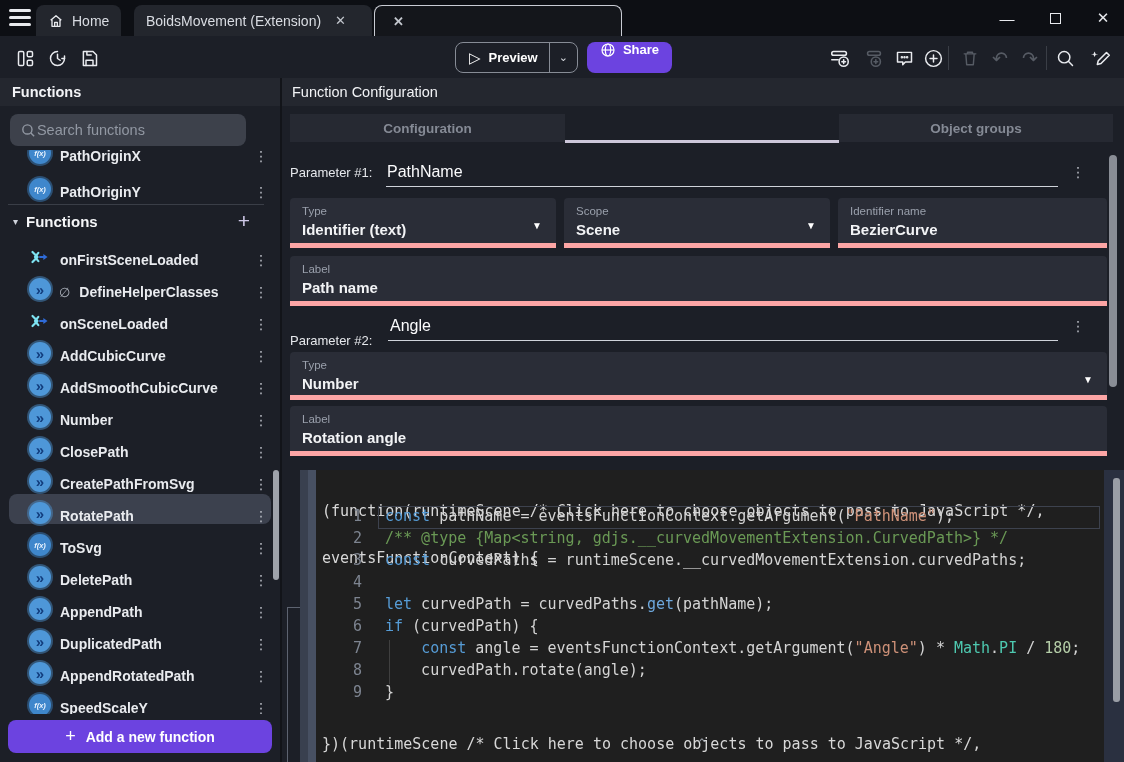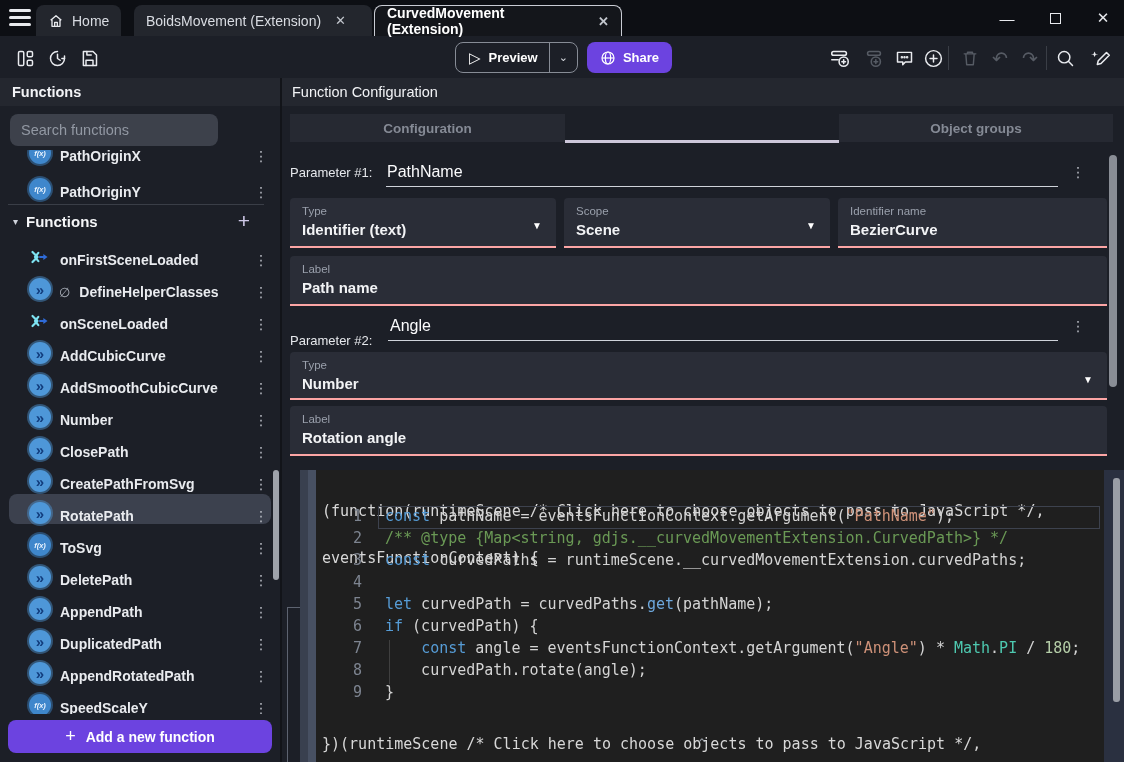--- a/index.html
+++ b/index.html
@@ -25,27 +25,27 @@
   .toolicon.disabled svg { stroke:#565b64; }
   .toolicon.disabled { color:#565b64; cursor:default; }
   .tooldiv { width:1px; height:24px; background:#3a3e46; }
   #preview-btn { left:455px; top:42px; width:123px; height:31px; border:1px solid #878c96; border-radius:8px;
                  display:flex; align-items:center; color:#fff; cursor:pointer; }
   #preview-btn .play { font-size:15px; margin:0 8px 0 13px; }
   #preview-btn .plabel { font-size:13px; font-weight:bold; }
   #preview-btn .pdiv { width:1px; height:31px; background:#878c96; margin-left:11px; }
   #preview-btn .pchev { flex:1; text-align:center; font-size:11px; color:#d8dbe1; }
   #share-btn { left:587px; top:42px; width:85px; height:31px; background:#6c43e0; border-radius:8px;
-               display:flex; align-items:center; justify-content:center; gap:7px; color:#fff; font-size:13px; font-weight:bold; cursor:pointer; }
+               display:flex; align-items:flex-start; justify-content:center; gap:7px; color:#fff; font-size:13px; font-weight:bold; cursor:pointer; }
   .undoredo { font-size:19px; color:#565b64; }
 
   
   #sidebar-header { left:0; top:78px; width:280px; height:28px; background:#24272f; }
   #sidebar-title { left:12px; top:84px; font-size:14.5px; font-weight:bold; color:#f2f3f6; }
-  #search-box { left:10px; top:114px; width:208px; height:32px; background:#3d414b; border-radius:8px;
+  #search-box { left:10px; top:114px; width:236px; height:32px; background:#3d414b; border-radius:8px;
                 display:flex; align-items:center; padding:0 10px; }
   #search-box input { background:transparent; border:none; outline:none; color:#e8eaee; font-size:14.5px; width:200px;
                       font-family:"Liberation Sans", sans-serif; }
   #search-box input::placeholder { color:#9298a3; }
   #functions-list { left:0; top:150px; width:272px; height:564px; overflow:hidden; }
   .fn-row { position:absolute; left:9px; width:262px; height:30px; display:flex; align-items:flex-end; border-radius:8px; cursor:pointer; }
   .fn-row.selected { background:#3c414e; }
   .fn-row .fn-label { color:#e9ebef; font-size:14px; font-weight:600; margin-left:9px; flex:1; white-space:nowrap; overflow:hidden; }
   .fn-row .kebab, .kebab { color:#b9bdc5; font-size:14px; width:20px; text-align:center; cursor:pointer; }
   .acticon, .fxicon { width:22px; height:22px; min-width:22px; border-radius:50%; display:flex; align-items:center; justify-content:center; margin-left:20px; }
@@ -69,21 +69,21 @@
   
   #main-header { left:282px; top:78px; width:842px; height:28px; background:#24272f; }
   #main-title { left:292px; top:84px; font-size:14.5px; color:#f2f3f6; }
   .cfg-tab { top:114px; height:28px; background:#262932; display:flex; align-items:center; justify-content:center;
              color:#858a95; font-size:13.5px; font-weight:bold; cursor:pointer; }
   .cfg-tab.active { background:#3e424c; color:#ffffff; }
   .tab-underline { left:565px; top:140px; width:274px; height:3px; background:#cdc7da; }
   .param-label { font-size:13px; color:#e6e8ec; }
   .param-name { font-size:16px; color:#fbfbfd; }
   .param-underline { height:1px; background:#cfd3da; }
-  .field { background:#2a2d37; border-radius:4px 4px 0 0; border-bottom:2px solid #fca5a5; padding:7px 12px 0 12px; cursor:text; }
+  .field { background:#2a2d37; border-radius:4px 4px 0 0; border-bottom:5px solid #fca5a5; padding:7px 12px 0 12px; cursor:text; }
   .field .flabel { font-size:11.5px; color:#9aa0ac; display:block; }
   .field .fvalue { font-size:15px; font-weight:600; color:#f2f3f5; display:block; margin-top:4px; white-space:nowrap; }
   .field .fcaret { position:absolute; right:14px; top:22px; color:#fff; font-size:10px; }
   .pscroll { left:1109px; top:155px; width:8px; height:232px; background:#898d95; border-radius:4px; }
 
   
   #code-gutter-bracket { left:287px; top:607px; width:16px; height:155px; border-left:1px solid #5d6370; border-top:1px solid #5d6370; }
   #code-slate { left:300px; top:470px; width:16px; height:292px; background:#39404f; }
   #code-slate-bar { left:308px; top:470px; width:8px; height:292px; background:#475062; }
   #code-bg { left:316px; top:470px; width:788px; height:292px; background:#1f1f1f; }
@@ -120,21 +120,20 @@
       </svg>
       <span>Home</span>
     </div>
 
     <div class="abs ttab" style="left:134px;width:238px;">
       <span>BoidsMovement (Extension)</span>
       <span class="tclose">✕</span>
     </div>
 
     <div class="abs ttab active" style="left:374px;width:248px;">
-      <span>CurvedMovement (Extension)</span>
       <span class="tclose">✕</span>
     </div>
 
     <div class="abs winctl" style="left:992px;">—</div>
     <div class="abs winctl" style="left:1040px;">
         <span class="maxbox"></span>
       </div>
     <div class="abs winctl" style="left:1088px;">✕</div>
   </div>
 

